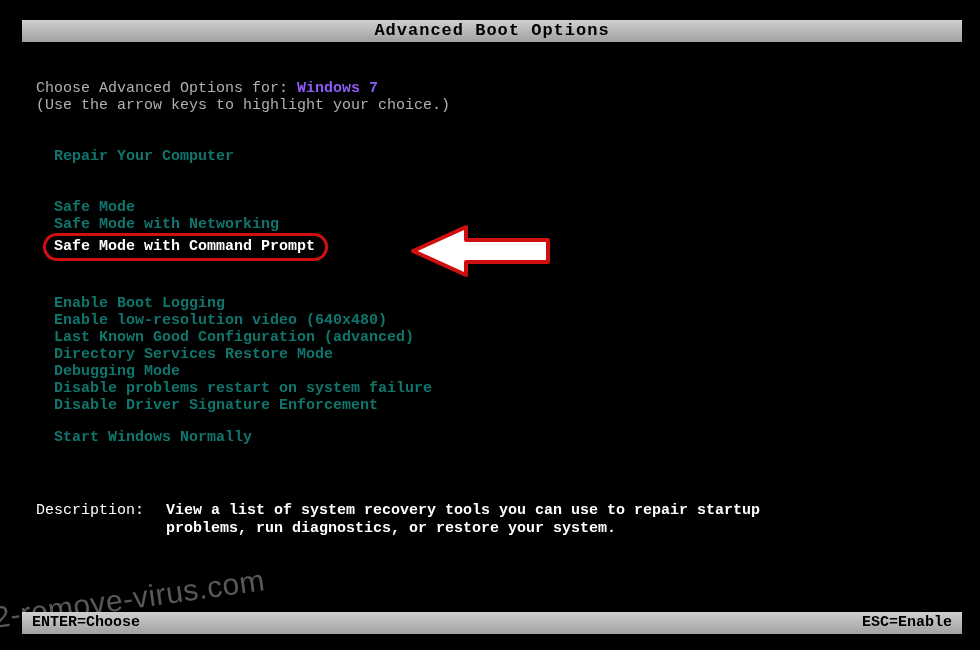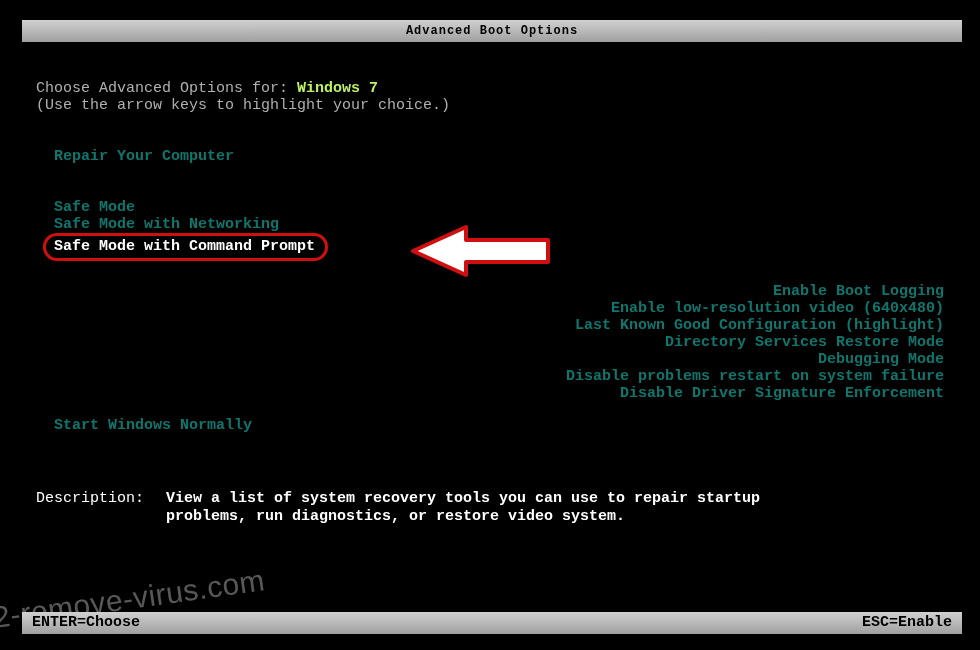--- a/index.html
+++ b/index.html
@@ -17,40 +17,39 @@
     margin-top: 20px;
     width: 940px;
     margin-left: 22px;
     height: 22px;
     background: linear-gradient(to bottom, #d0d0d0 0%, #a0a0a0 100%);
     color: #000;
     text-align: center;
     font-weight: bold;
     line-height: 22px;
     letter-spacing: 1px;
-    font-size: 12px;
+    font-size: 17px;
   }
   .content {
     padding: 0 36px;
     margin-top: 38px;
   }
   .line {
     line-height: 17px;
     white-space: pre;
     color: #b0b0b0;
   }
-  .osname { color: #bef264; font-weight: bold; }
+  .osname { color: #8b5cf6; font-weight: bold; }
   .options {
     margin-top: 34px;
     margin-left: 18px;
   }
   .options2 {
-    margin-top: 22px;
+    margin-top: 34px;
     margin-left: 18px;
-    text-align: right;
   }
   .options3 {
     margin-top: 15px;
     margin-left: 18px;
   }
   .moption {
     color: #0f766e;
     font-weight: bold;
     line-height: 17px;
     white-space: pre;
@@ -138,34 +137,34 @@
       <div class="highlighted">Safe Mode with Command Prompt</div>
       <svg class="arrow-svg" width="150" height="56" viewBox="0 0 150 56">
         <path d="M 5 28 L 58 4 L 58 17 L 140 17 L 140 39 L 58 39 L 58 52 Z" fill="#ffffff" stroke="#d01010" stroke-width="4" stroke-linejoin="round"></path>
       </svg>
     </div>
   </div>
 
   <div class="options2">
     <div class="moption">Enable Boot Logging</div>
     <div class="moption">Enable low-resolution video (640x480)</div>
-    <div class="moption">Last Known Good Configuration (highlight)</div>
+    <div class="moption">Last Known Good Configuration (advanced)</div>
     <div class="moption">Directory Services Restore Mode</div>
     <div class="moption">Debugging Mode</div>
     <div class="moption">Disable problems restart on system failure</div>
     <div class="moption">Disable Driver Signature Enforcement</div>
   </div>
 
   <div class="options3">
     <div class="moption">Start Windows Normally</div>
   </div>
 
   <div class="desc-block">
     <div class="desc-label">Description:</div>
-    <div class="desc-text">View a list of system recovery tools you can use to repair startup problems, run diagnostics, or restore video system.</div>
+    <div class="desc-text">View a list of system recovery tools you can use to repair startup problems, run diagnostics, or restore your system.</div>
   </div>
 
 </div>
 
 <div class="watermark">2-remove-virus.com</div>
 
 <div class="footer-bar">
   <span>ENTER=Choose</span>
   <span>ESC=Enable</span>
 </div>

